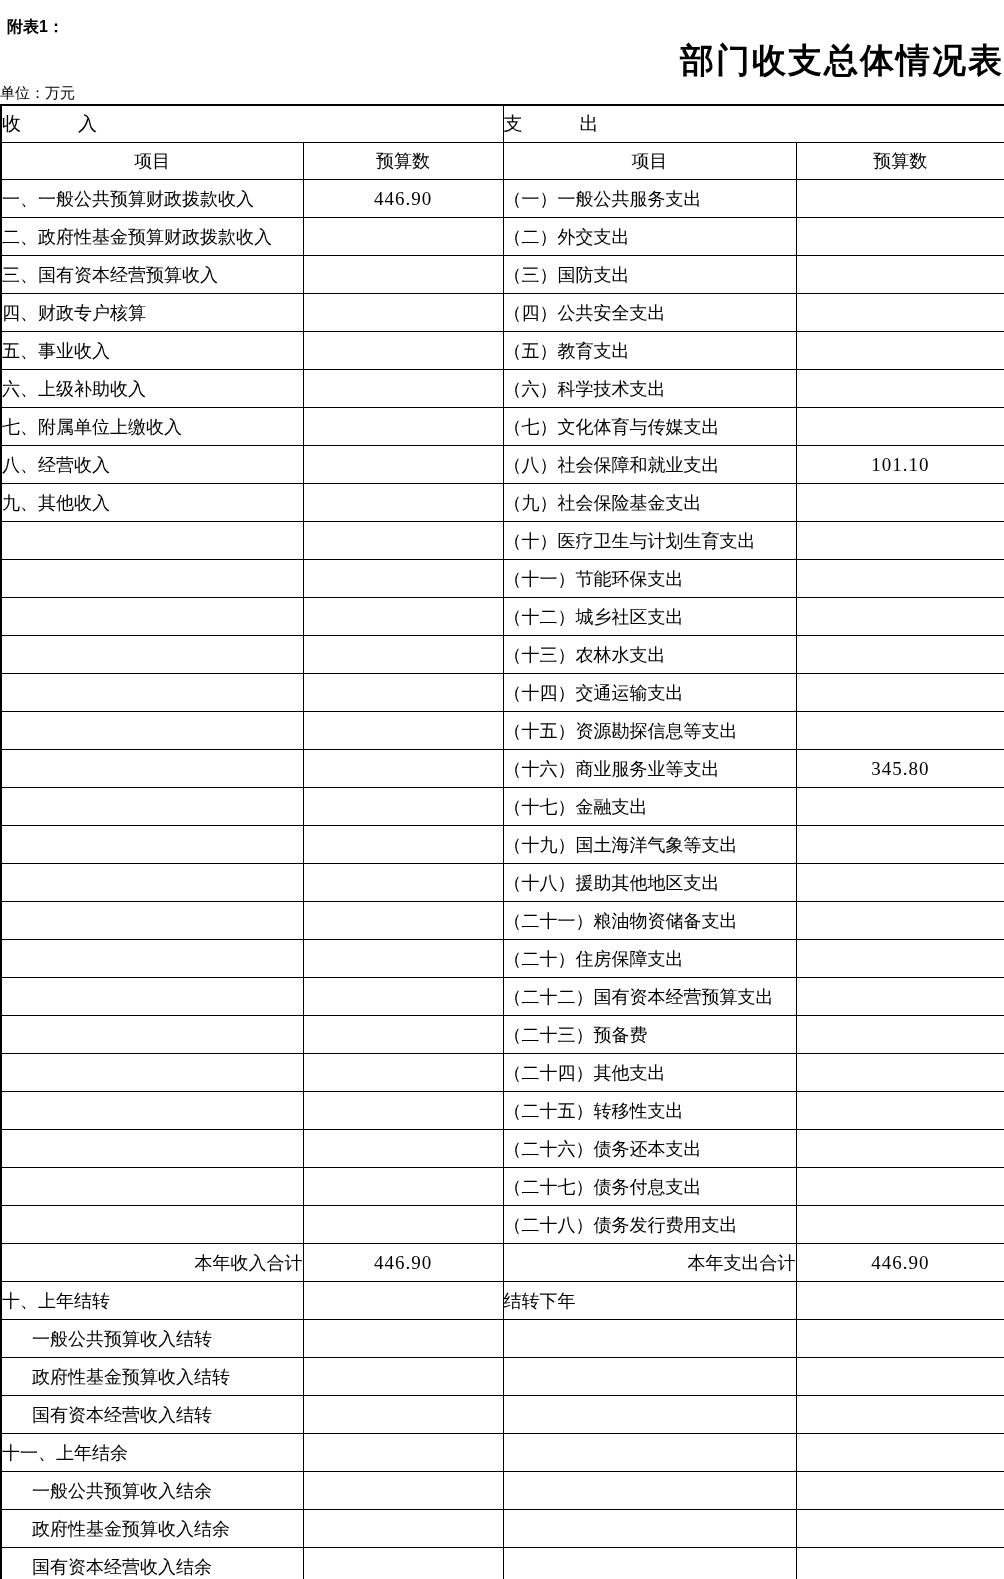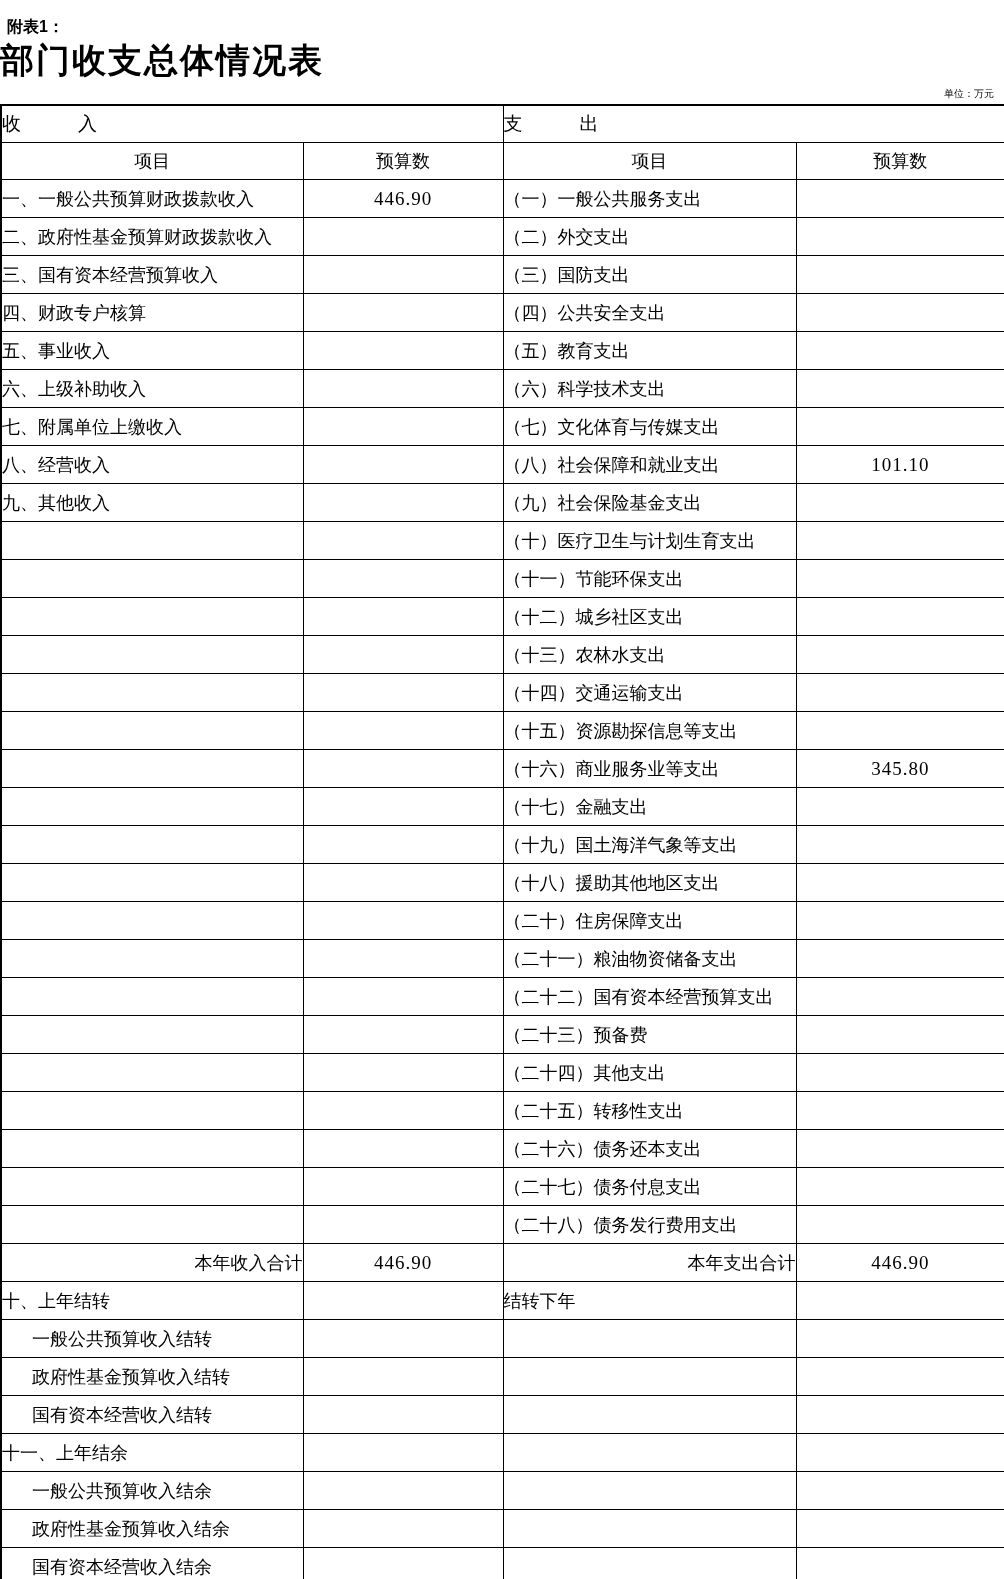--- a/index.html
+++ b/index.html
@@ -16,31 +16,31 @@
   }
   .annex {
     margin: 17px 0 0 7px;
     font-family: "Liberation Sans", "DejaVu Sans", sans-serif;
     font-size: 16px;
     line-height: 19px;
     font-weight: 600;
   }
   .title {
     margin-top: 7px;
-    text-align: left;
+    text-align: right;
     font-size: 34px;
     line-height: 36px;
     font-weight: bold;
     letter-spacing: 2px;
     font-family: "Liberation Serif", "DejaVu Serif", serif;
   }
   .unit-note {
     margin: 6px 10px 2px 0;
-    text-align: right;
-    font-size: 10px;
+    text-align: left;
+    font-size: 15px;
     line-height: 17px;
   }
   table.budget {
     width: 1004px;
     border-collapse: collapse;
     table-layout: fixed;
     border: 2px solid #000;
   }
   table.budget th, table.budget td {
     border: 1px solid #000;
@@ -222,27 +222,27 @@
       </tr>
       <tr class="data-row">
         <td class="item-cell"></td>
         <td class="value-cell"></td>
         <td class="item-cell">（十八）援助其他地区支出</td>
         <td class="value-cell"></td>
       </tr>
       <tr class="data-row">
         <td class="item-cell"></td>
         <td class="value-cell"></td>
+        <td class="item-cell">（二十一）粮油物资储备支出</td>
+        <td class="value-cell"></td>
+      </tr>
+      <tr class="data-row">
+        <td class="item-cell"></td>
+        <td class="value-cell"></td>
         <td class="item-cell">（二十）住房保障支出</td>
-        <td class="value-cell"></td>
-      </tr>
-      <tr class="data-row">
-        <td class="item-cell"></td>
-        <td class="value-cell"></td>
-        <td class="item-cell">（二十一）粮油物资储备支出</td>
         <td class="value-cell"></td>
       </tr>
       <tr class="data-row">
         <td class="item-cell"></td>
         <td class="value-cell"></td>
         <td class="item-cell">（二十二）国有资本经营预算支出</td>
         <td class="value-cell"></td>
       </tr>
       <tr class="data-row">
         <td class="item-cell"></td>

